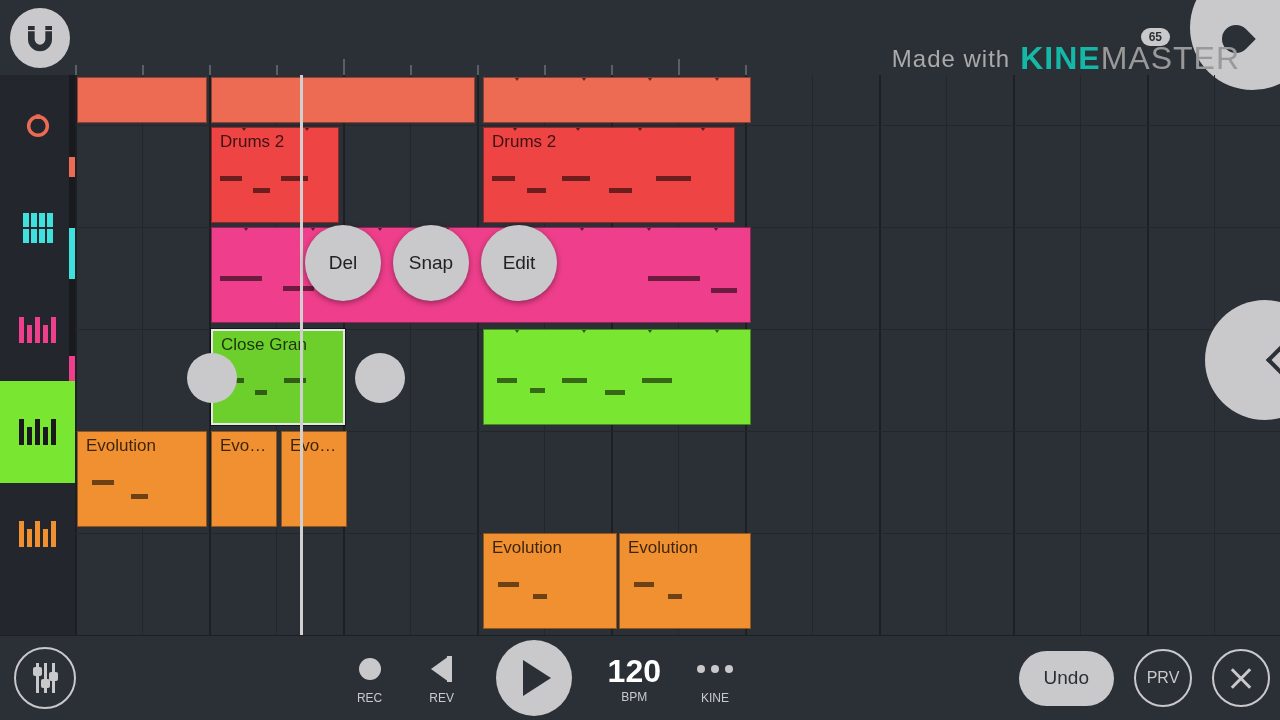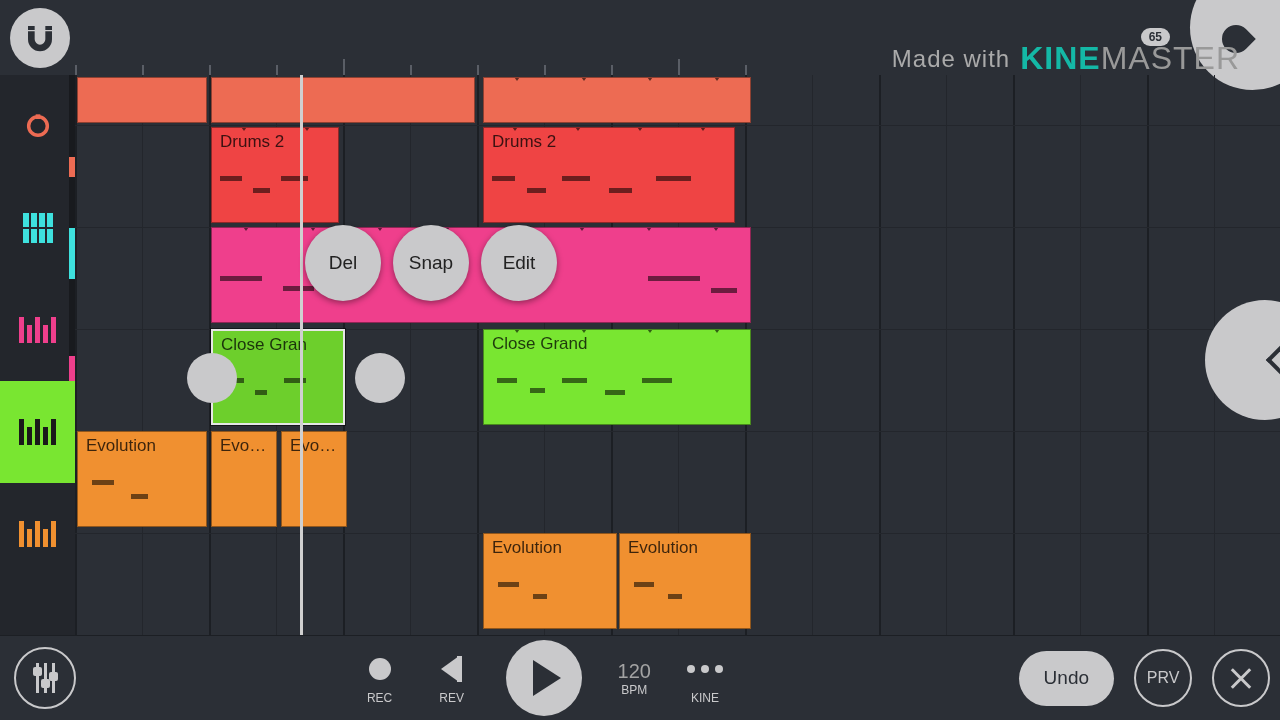--- a/index.html
+++ b/index.html
@@ -50,21 +50,21 @@
 .mixer-btn span:nth-child(2)::after{top:16px}
 .mixer-btn span:nth-child(3)::after{top:9px}
 .tctl{display:flex;flex-direction:column;align-items:center;color:#c9c9cb;font-size:12px;margin:0 18px}
 .tctl .ic{width:36px;height:36px;display:flex;align-items:center;justify-content:center;margin-bottom:4px}
 .rec-dot{width:22px;height:22px;border-radius:50%;background:#c9c9cb}
 .rev-ic{display:flex;align-items:center}
 .rev-ic::before{content:"";width:0;height:0;border-top:13px solid transparent;border-bottom:13px solid transparent;border-right:18px solid #c9c9cb}
 .rev-ic::after{content:"";width:5px;height:26px;background:#c9c9cb;margin-left:-2px}
 .play-btn{width:76px;height:76px;border-radius:50%;background:#c9c9cb;display:flex;align-items:center;justify-content:center;margin:0 18px}
 .play-btn::after{content:"";width:0;height:0;border-top:18px solid transparent;border-bottom:18px solid transparent;border-left:28px solid #2b2f36;margin-left:6px}
-.bpm-val{font-size:20px;color:#a3a3a3;font-weight:400}
+.bpm-val{font-size:32px;color:#ffffff;font-weight:700}
 .dots{display:flex;gap:6px}
 .dots span{width:8px;height:8px;border-radius:50%;background:#c9c9cb}
 .pill{height:55px;border-radius:28px;background:#c9c9cb;color:#2b2f36;display:flex;align-items:center;justify-content:center;font-size:19px;padding:0 25px;margin:0 10px}
 .round-btn{width:58px;height:58px;border-radius:50%;border:2px solid #c9c9cb;color:#c9c9cb;display:flex;align-items:center;justify-content:center;font-size:16px;margin:0 10px}
 .x-btn::before,.x-btn::after{content:"";position:absolute;width:26px;height:3px;background:#c9c9cb}
 .x-btn::before{transform:rotate(45deg)}
 .x-btn::after{transform:rotate(-45deg)}
 .x-btn{position:relative}
 .spacer{flex:1}
 .ruler-ticks{position:absolute;left:75px;right:0;top:40px;height:35px}
@@ -245,21 +245,20 @@
 
   <div class="clip green sel" style="left:136px;top:254px;width:134px">
     <div class="lbl">Close Gran</div>
     <div class="midi">
         <span style="left:5%;width:15%"></span>
         <span style="left:30%;width:10%;top:12px"></span>
         <span style="left:55%;width:20%"></span>
       </div>
   </div>
   <div class="clip green" style="left:408px;top:254px;width:268px">
-    <div class="lbl">Close Grand</div>
     <div class="markers">
         <span></span>
         <span></span>
         <span></span>
         <span></span>
       </div>
     <div class="midi">
         <span style="left:2%;width:8%"></span>
         <span style="left:15%;width:6%;top:10px"></span>
         <span style="left:28%;width:10%"></span>

